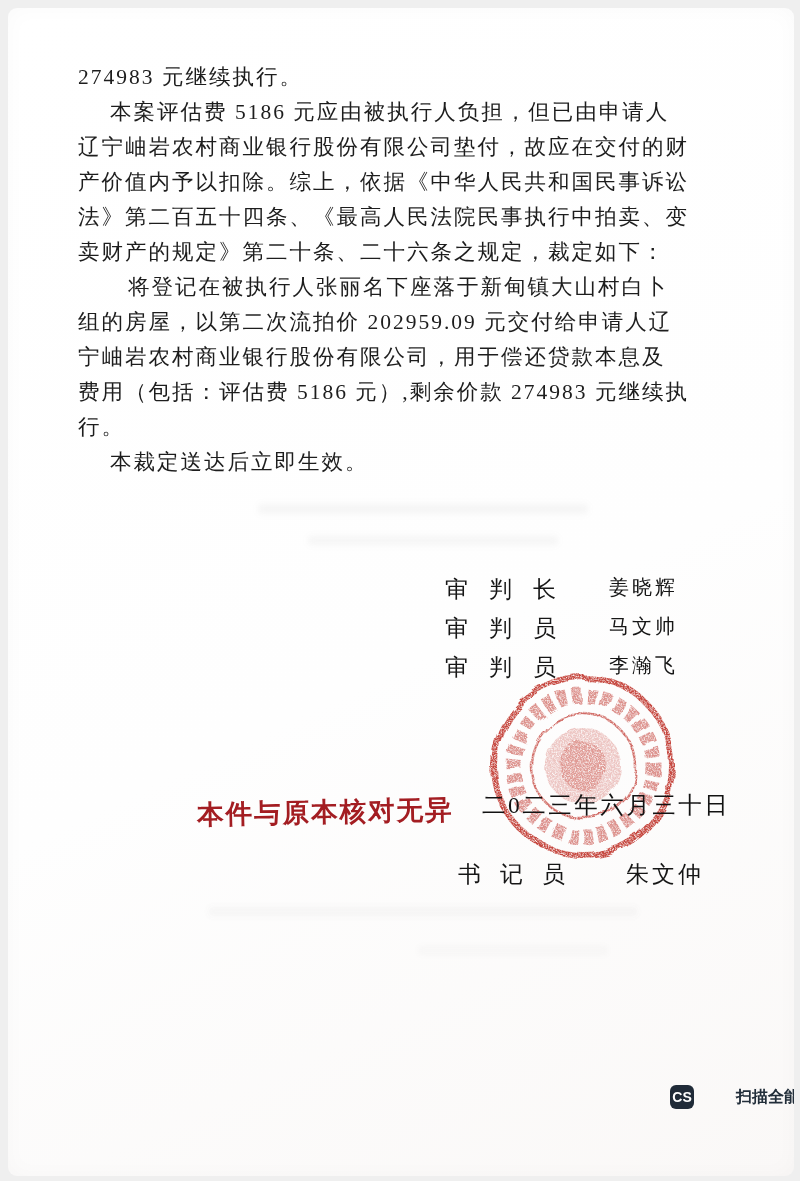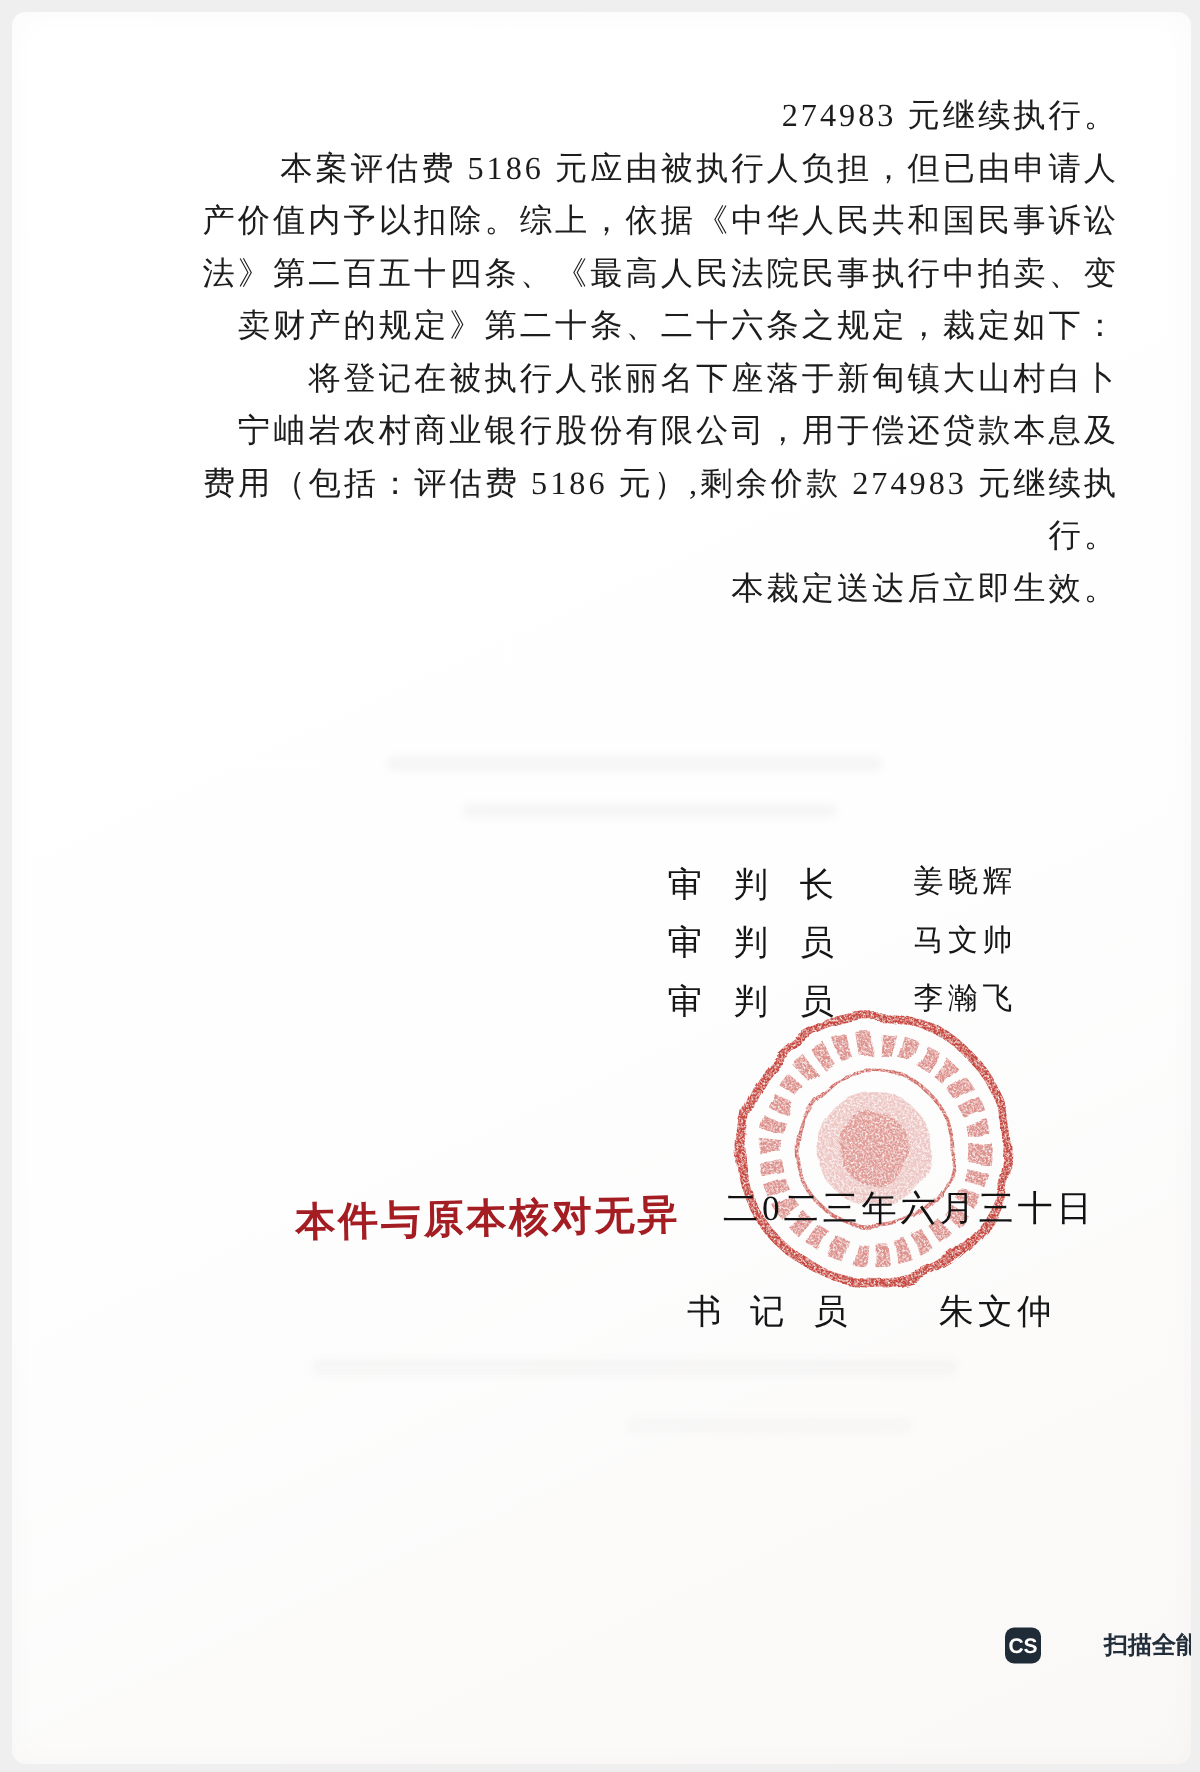--- a/index.html
+++ b/index.html
@@ -1,20 +1,19 @@
 <!DOCTYPE html>
 <html><head>
 <meta charset="utf-8">
 <style>
   html,body { margin:0; padding:0; background:#e9e9e9; }
   .canvas {
     position:relative; width:800px; height:1181px;
     background:#efefef; overflow:hidden;
     font-family:"Liberation Serif","DejaVu Serif",serif;
-    text-align:right;
   }
   .page {
     position:absolute; left:8px; top:8px; width:786px; height:1168px;
     background:linear-gradient(155deg,#ffffff 0%,#fefefe 55%,#faf8f7 100%);
     border-radius:9px;
     box-shadow:inset 0 0 22px rgba(0,0,0,0.025);
     overflow:hidden;
   }
   
   .body-text {
@@ -77,24 +76,26 @@
 </style>
 </head>
 <body>
 
 <div class="canvas">
   <div class="page">
 
     <div class="body-text">
       <div class="line">274983 元继续执行。</div>
       <div class="line ind-a">本案评估费 5186 元应由被执行人负担，但已由申请人</div>
+      <div class="line">辽宁岫岩农村商业银行股份有限公司垫付，故应在交付的财</div>
       <div class="line">产价值内予以扣除。综上，依据《中华人民共和国民事诉讼</div>
       <div class="line">法》第二百五十四条、《最高人民法院民事执行中拍卖、变</div>
       <div class="line">卖财产的规定》第二十条、二十六条之规定，裁定如下：</div>
       <div class="line ind-b">将登记在被执行人张丽名下座落于新甸镇大山村白卜</div>
+      <div class="line">组的房屋，以第二次流拍价 202959.09 元交付给申请人辽</div>
       <div class="line">宁岫岩农村商业银行股份有限公司，用于偿还贷款本息及</div>
       <div class="line">费用（包括：评估费 5186 元）,剩余价款 274983 元继续执</div>
       <div class="line">行。</div>
       <div class="line ind-a">本裁定送达后立即生效。</div>
     </div>
 
     <div class="smudge s1"></div>
     <div class="smudge s2"></div>
     <div class="smudge s3"></div>
     <div class="smudge s4"></div>

